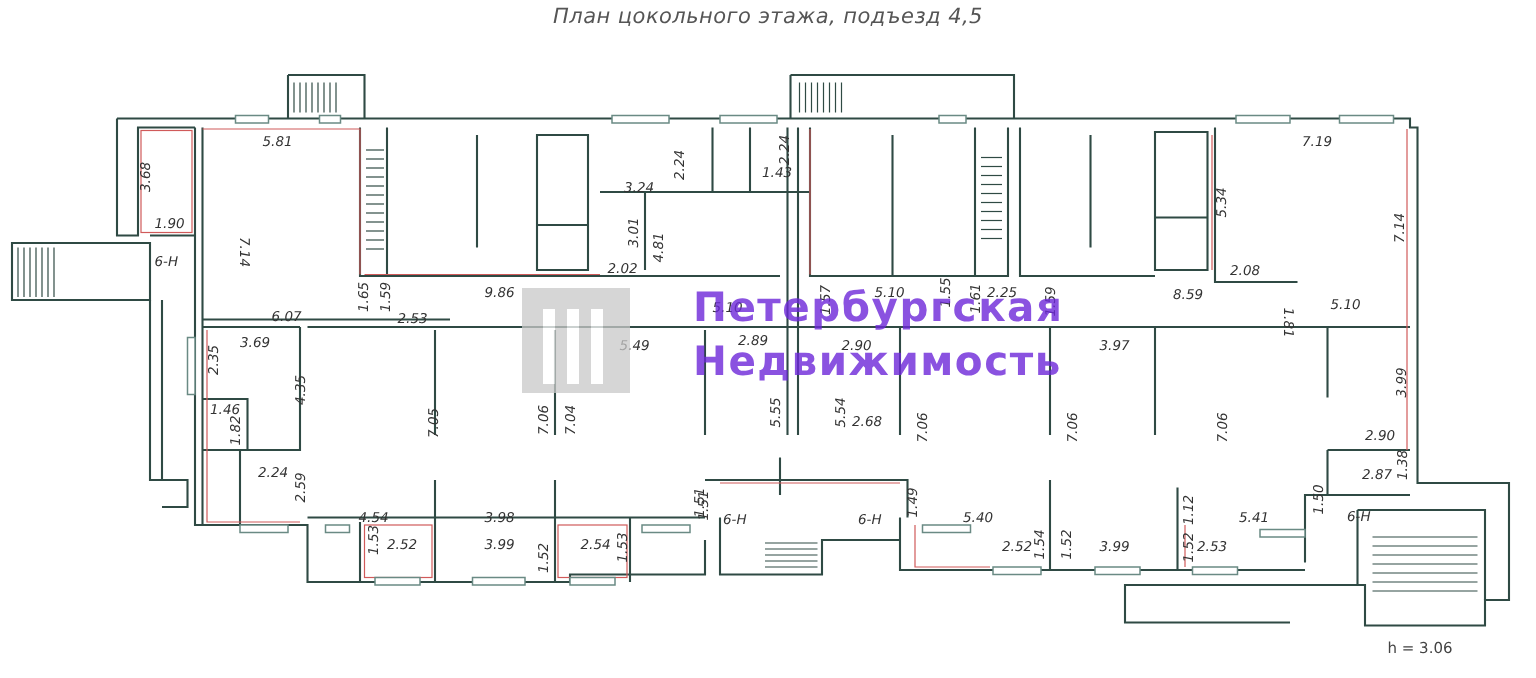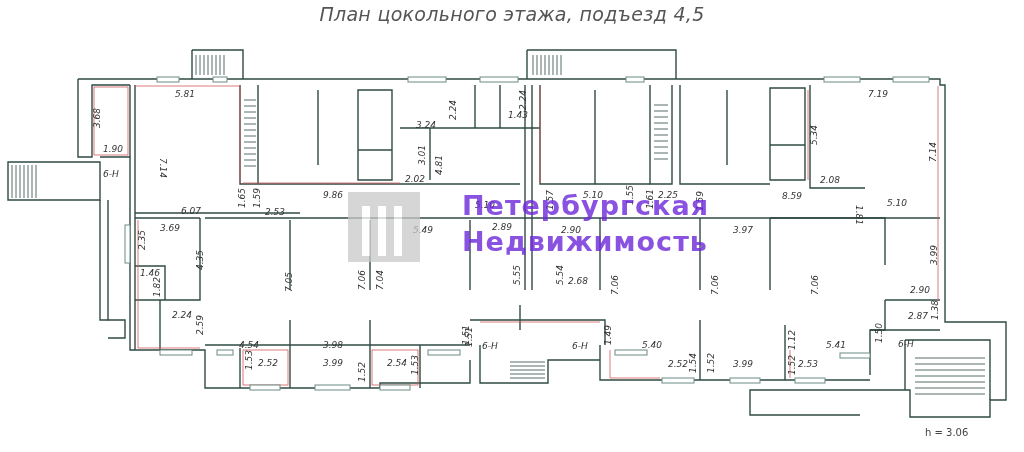--- a/index.html
+++ b/index.html
@@ -1,18 +1,18 @@
 <!DOCTYPE html>
 <html><head>
 <meta charset="utf-8">
 <style>
   html, body { margin: 0; padding: 0; background: #ffffff; }
   body { width: 1024px; height: 452px; overflow: hidden; position: relative; font-family: "DejaVu Sans", sans-serif; }
   #plan { position: absolute; left: 0; top: 0; width: 1024px; height: 452px; }
-  .title { position: absolute; top: 3px; left: 0; width: 1024px; text-align: center; font-size: 19px; font-style: italic; color: #555; letter-spacing: 0.3px; }
+  .title { position: absolute; top: 3px; left: 0; width: 1024px; text-align: center; font-size: 14px; font-style: italic; color: #555; letter-spacing: 0.3px; }
   .height-note { position: absolute; left: 925px; top: 427px; font-size: 10px; color: #444; }
   .wm { position: absolute; left: 348px; top: 190px; width: 330px; height: 76px; pointer-events: none; }
   .wm-logo { position: absolute; left: 0; top: 2px; width: 72px; height: 70px; background: #c9c9c9; opacity: 0.75; }
   .wm-logo i { position: absolute; top: 14px; width: 8px; height: 50px; background: #fff; }
   .wm-t1, .wm-t2 { position: absolute; left: 82px; font-size: 27px; font-weight: bold; color: #6d28d9; opacity: 0.8; letter-spacing: 1px; white-space: nowrap; margin-left: 32px; }
   .wm-t1 { top: 0px; }
   .wm-t2 { top: 36px; }
   text.dim { font-family: "DejaVu Sans", sans-serif; font-size: 9px; font-style: italic; fill: #333; }
   text.lbl { font-family: "DejaVu Sans", sans-serif; font-size: 9px; font-style: italic; fill: #333; }
 </style>

